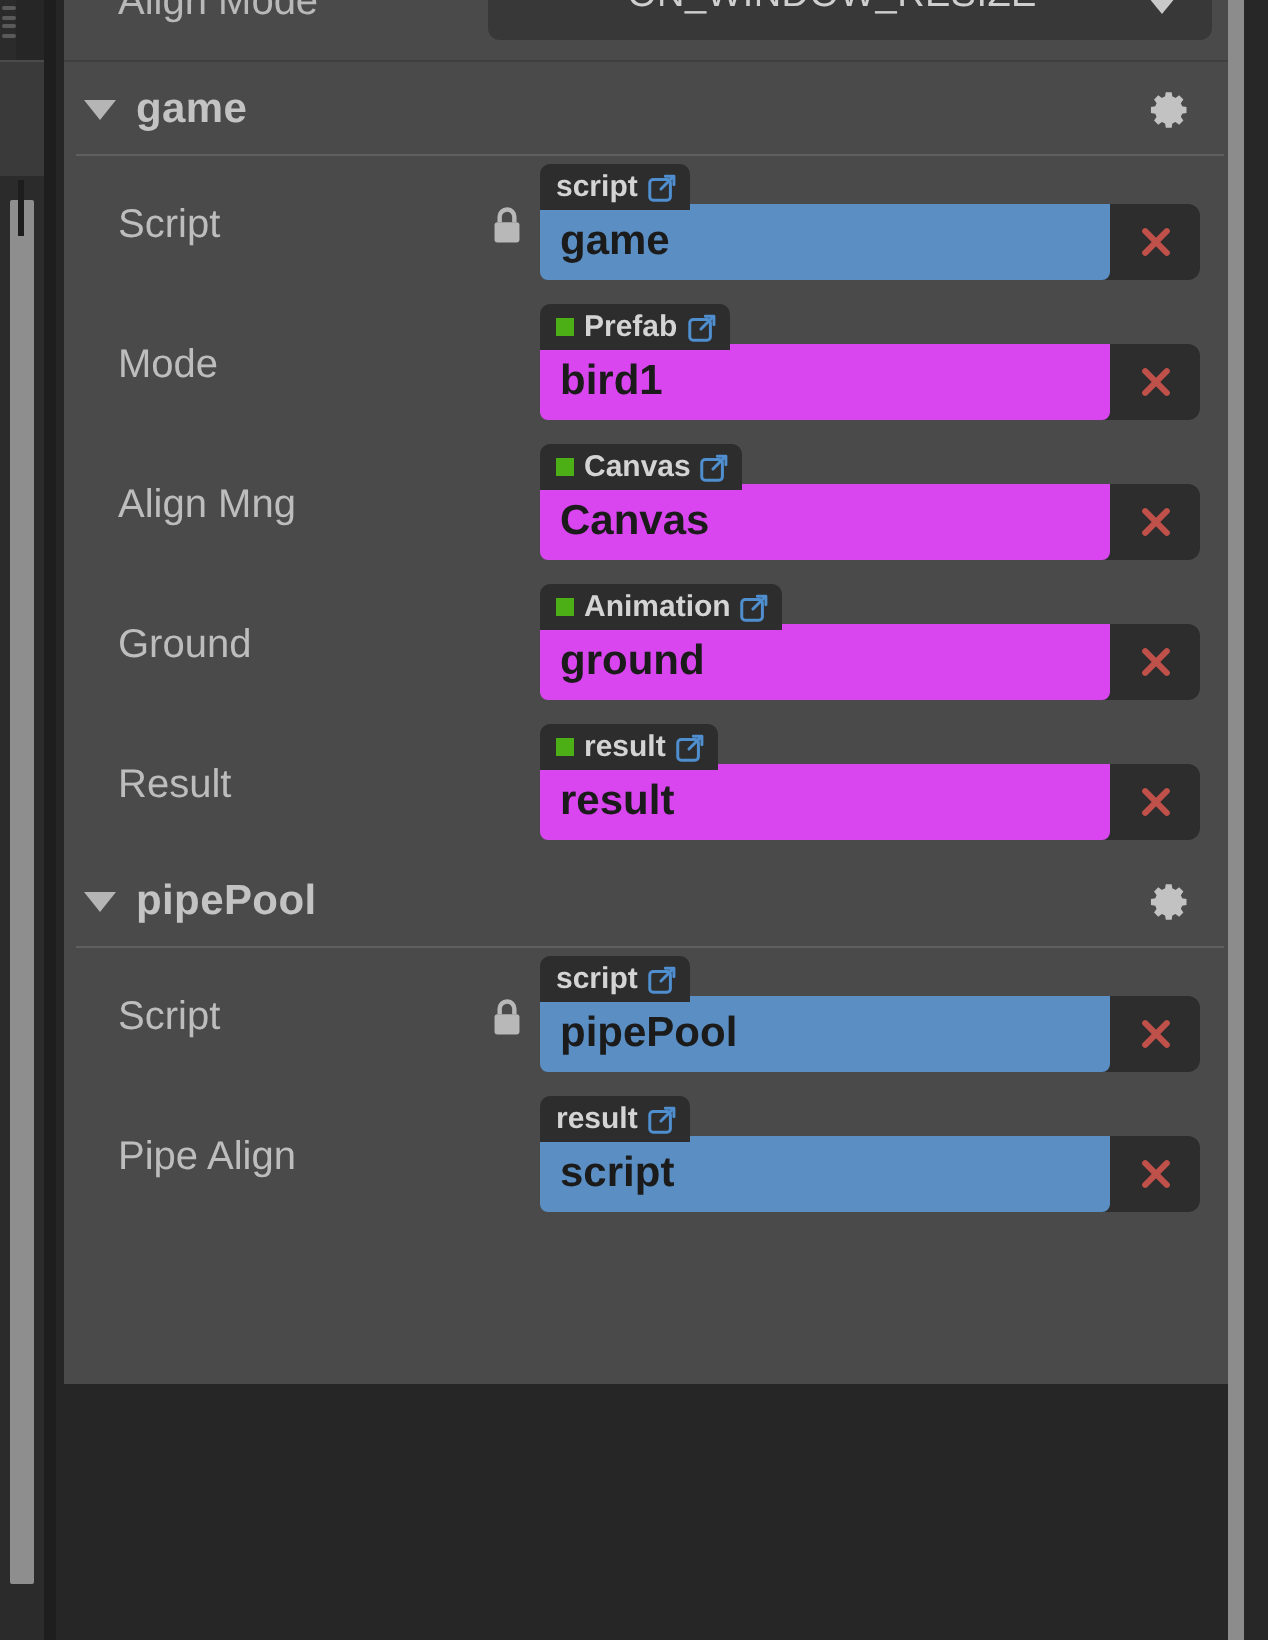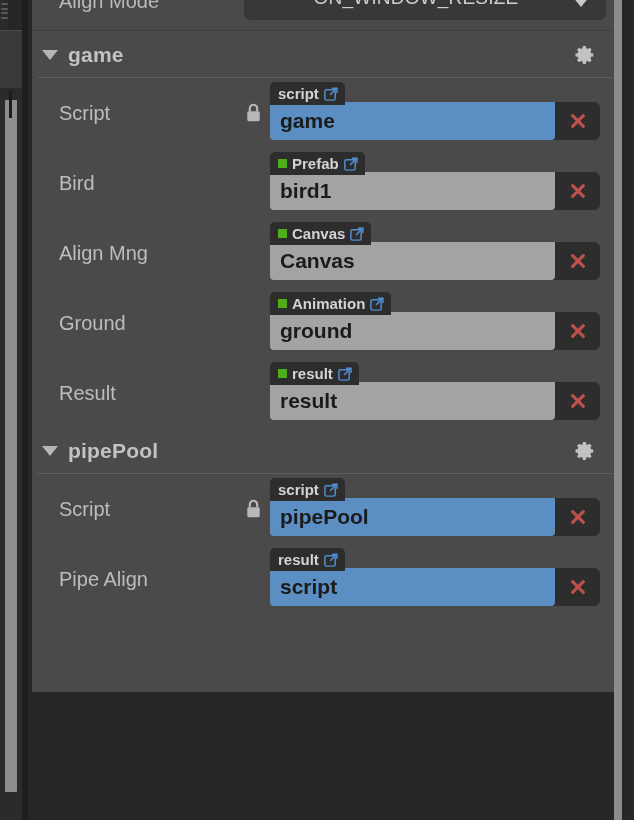--- a/index.html
+++ b/index.html
@@ -173,21 +173,21 @@
     z-index: 2;
   }
   .value-field {
     width: 285px; height: 38px;
     display: flex; align-items: center;
     padding-left: 10px;
     border-radius: 0 0 4px 4px;
     overflow: hidden;
   }
   .value-field.blue { background: #5b8fc4; }
-  .value-field.grey { background: #a3a3a3; }
+  .value-field.grey { background: #d946ef; }
   .value-text {
     font-size: 21px; font-weight: bold; color: #1b1b1b;
     white-space: nowrap;
   }
   .clear-btn {
     flex: 1; height: 38px;
     display: flex; align-items: center; justify-content: center;
     cursor: pointer;
   }
   .x-icon { width: 18px; height: 18px; display: block; }
@@ -269,21 +269,21 @@
                 <span class="value-text">game</span>
               </div>
               <div class="clear-btn">
                 <span class="x-icon"><svg viewBox="0 0 20 20" width="18" height="18">
                     <path d="M4 4L16 16M16 4L4 16" stroke="#c0504a" stroke-width="3.4" stroke-linecap="round"></path>
                   </svg></span>
               </div>
             </div>
           </div>
           <div class="prop-row">
-            <span class="prop-label">Bird</span>
+            <span class="prop-label">Mode</span>
             <div class="type-chip">
               <span class="chip-dot" style="background: rgb(76, 175, 22);"></span>
               <span class="chip-text">Prefab</span>
               <span class="chip-link"><svg viewBox="0 0 16 16" width="14" height="14">
                   <rect x="1" y="3.2" width="11.8" height="11.8" rx="2" fill="none" stroke="#4f8fd0" stroke-width="1.7"></rect>
                   <path d="M7.4 8.6L14.4 1.6" stroke="#4f8fd0" stroke-width="1.7" fill="none" stroke-linecap="round"></path>
                   <path d="M9.9 1.3h4.9v4.9" stroke="#4f8fd0" stroke-width="1.7" fill="none" stroke-linecap="round" stroke-linejoin="round"></path>
                 </svg></span>
             </div>
             <div class="value-wrap">

